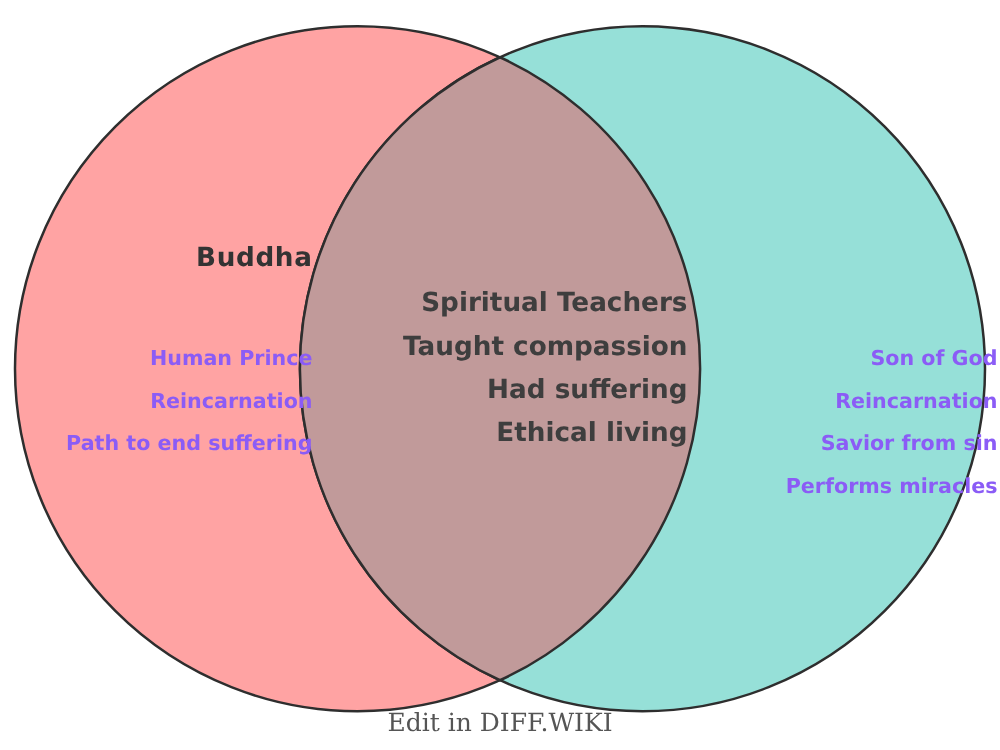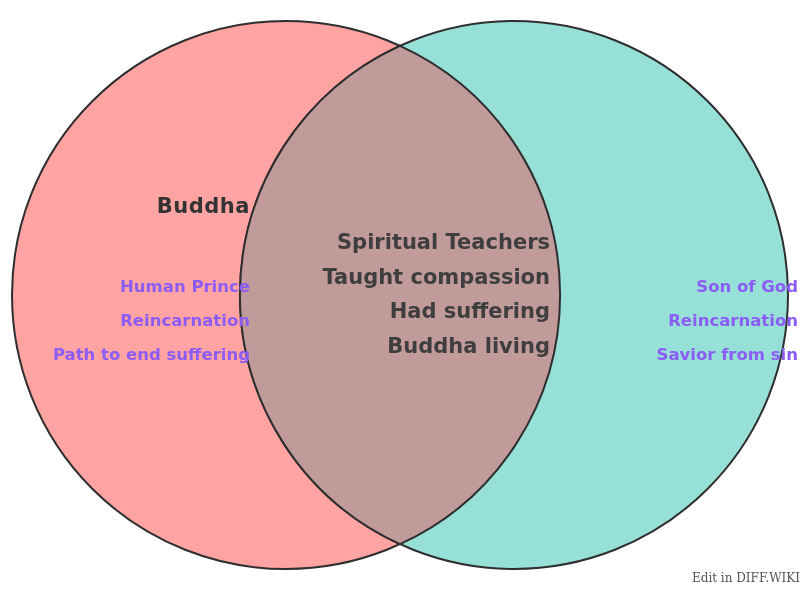--- a/index.html
+++ b/index.html
@@ -54,23 +54,23 @@
     top: 225px;
     font-size: 21px;
     line-height: 34.5px;
     color: #3e3e3e;
   }
   .footer {
     position: absolute;
     left: 0;
     top: 568px;
     width: 800px;
-    text-align: right;
+    text-align: center;
     font-family: "DejaVu Serif", "Liberation Serif", serif;
-    font-size: 12px;
+    font-size: 20px;
     line-height: 20px;
     color: #555555;
   }
   .footer a {
     color: #555555;
     text-decoration: none;
     cursor: pointer;
   }
 </style>
 </head>
@@ -89,26 +89,27 @@
   <div class="txt set-list list-left">
     <div>Human Prince</div>
     <div>Reincarnation</div>
     <div>Path to end suffering</div>
   </div>
 
   <div class="txt overlap-list">
     <div>Spiritual Teachers</div>
     <div>Taught compassion</div>
     <div>Had suffering</div>
-    <div>Buddha living</div>
+    <div>Ethical living</div>
   </div>
 
   <div class="txt set-list list-right">
     <div>Son of God</div>
     <div>Reincarnation</div>
     <div>Savior from sin</div>
+    <div>Performs miracles</div>
   </div>
 
   <div class="footer">
     <a>Edit in DIFF.WIKI</a>
   </div>
 
 </div>
 
 </body></html>

